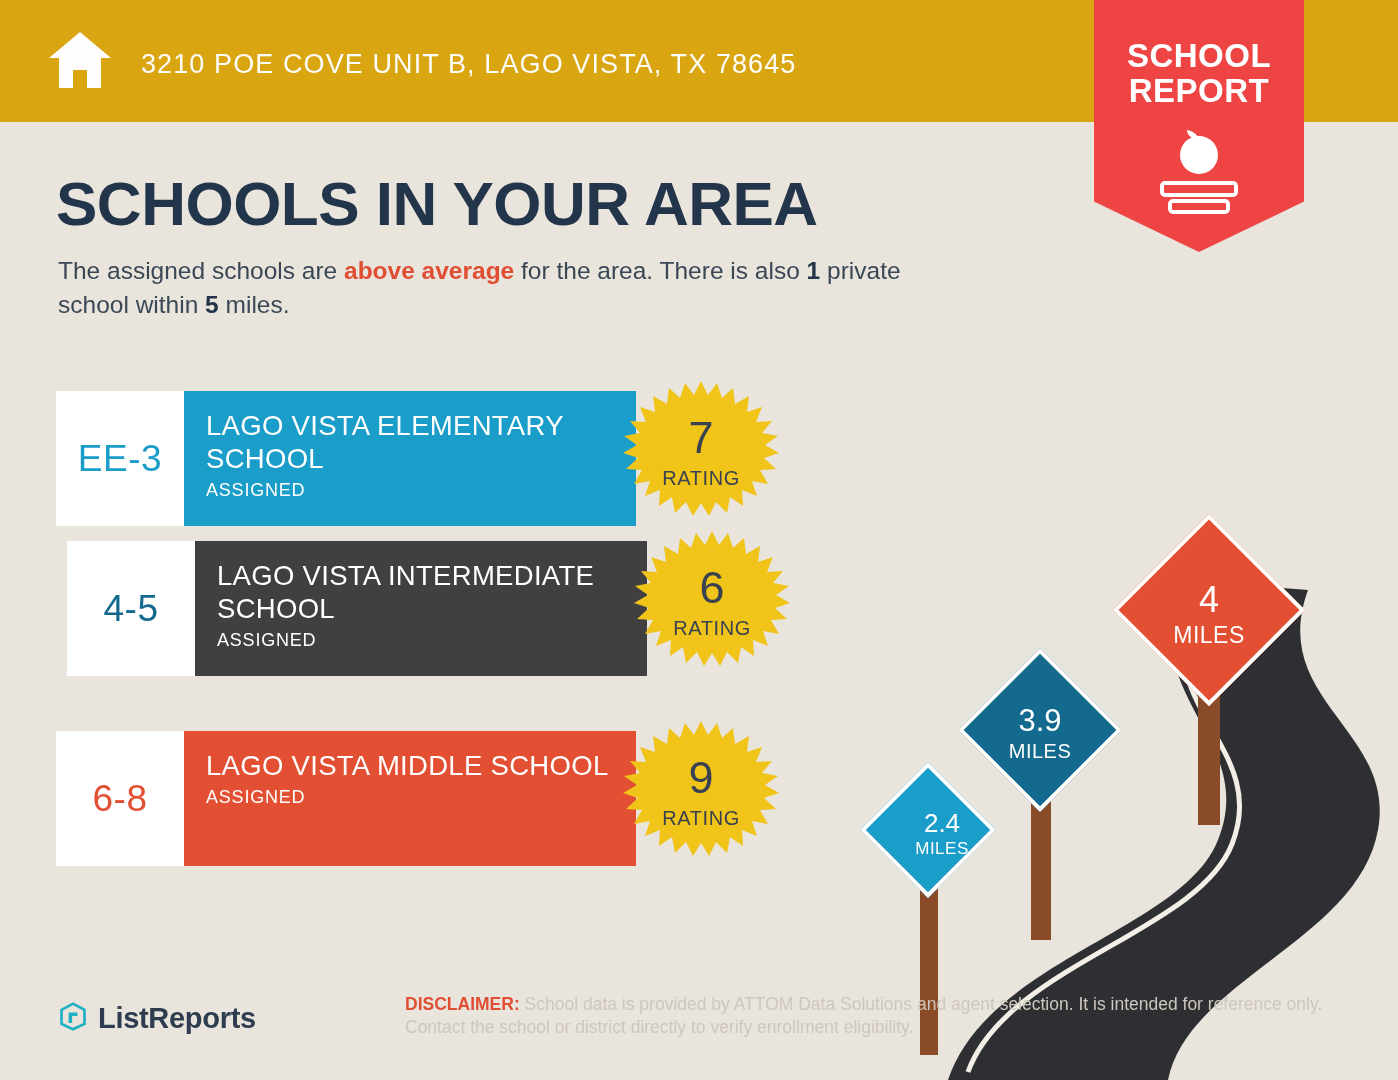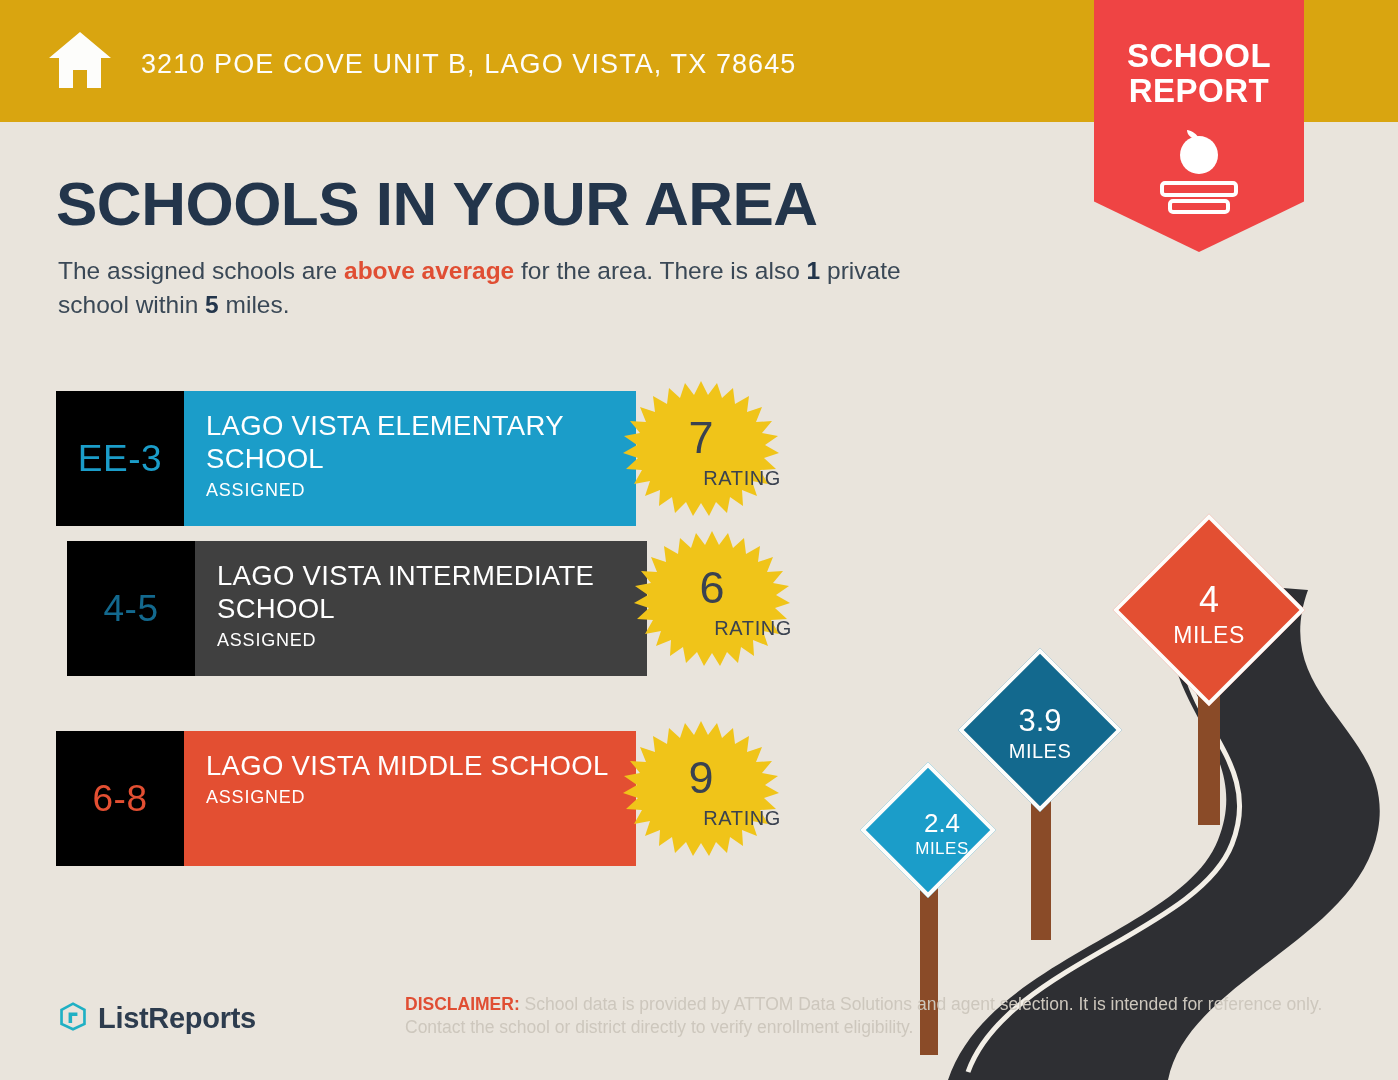--- a/index.html
+++ b/index.html
@@ -101,21 +101,21 @@
   }
   .row-1 { top: 391px; }
   .row-2 { top: 541px; margin-left: 11px; }
   .row-3 { top: 731px; }
 
   .grade-box {
     position: absolute;
     left: 0; top: 0;
     width: 128px;
     height: 135px;
-    background: #000000;
+    background: #ffffff;
     display: flex;
     align-items: center;
     justify-content: center;
   }
   .grade-text {
     font-size: 37px;
     font-weight: normal;
     letter-spacing: 0.5px;
   }
   .name-box {
@@ -154,21 +154,21 @@
     text-align: center;
     font-size: 45px;
     font-weight: normal;
     color: #3a4250;
   }
   .burst-label {
     position: absolute;
     left: 0;
     top: 88px;
     width: 100%;
-    text-align: right;
+    text-align: center;
     font-size: 20px;
     color: #3a4250;
     letter-spacing: 0.6px;
   }
 
   
   .road-wrap {
     position: absolute;
     right: 0;
     bottom: 0;

